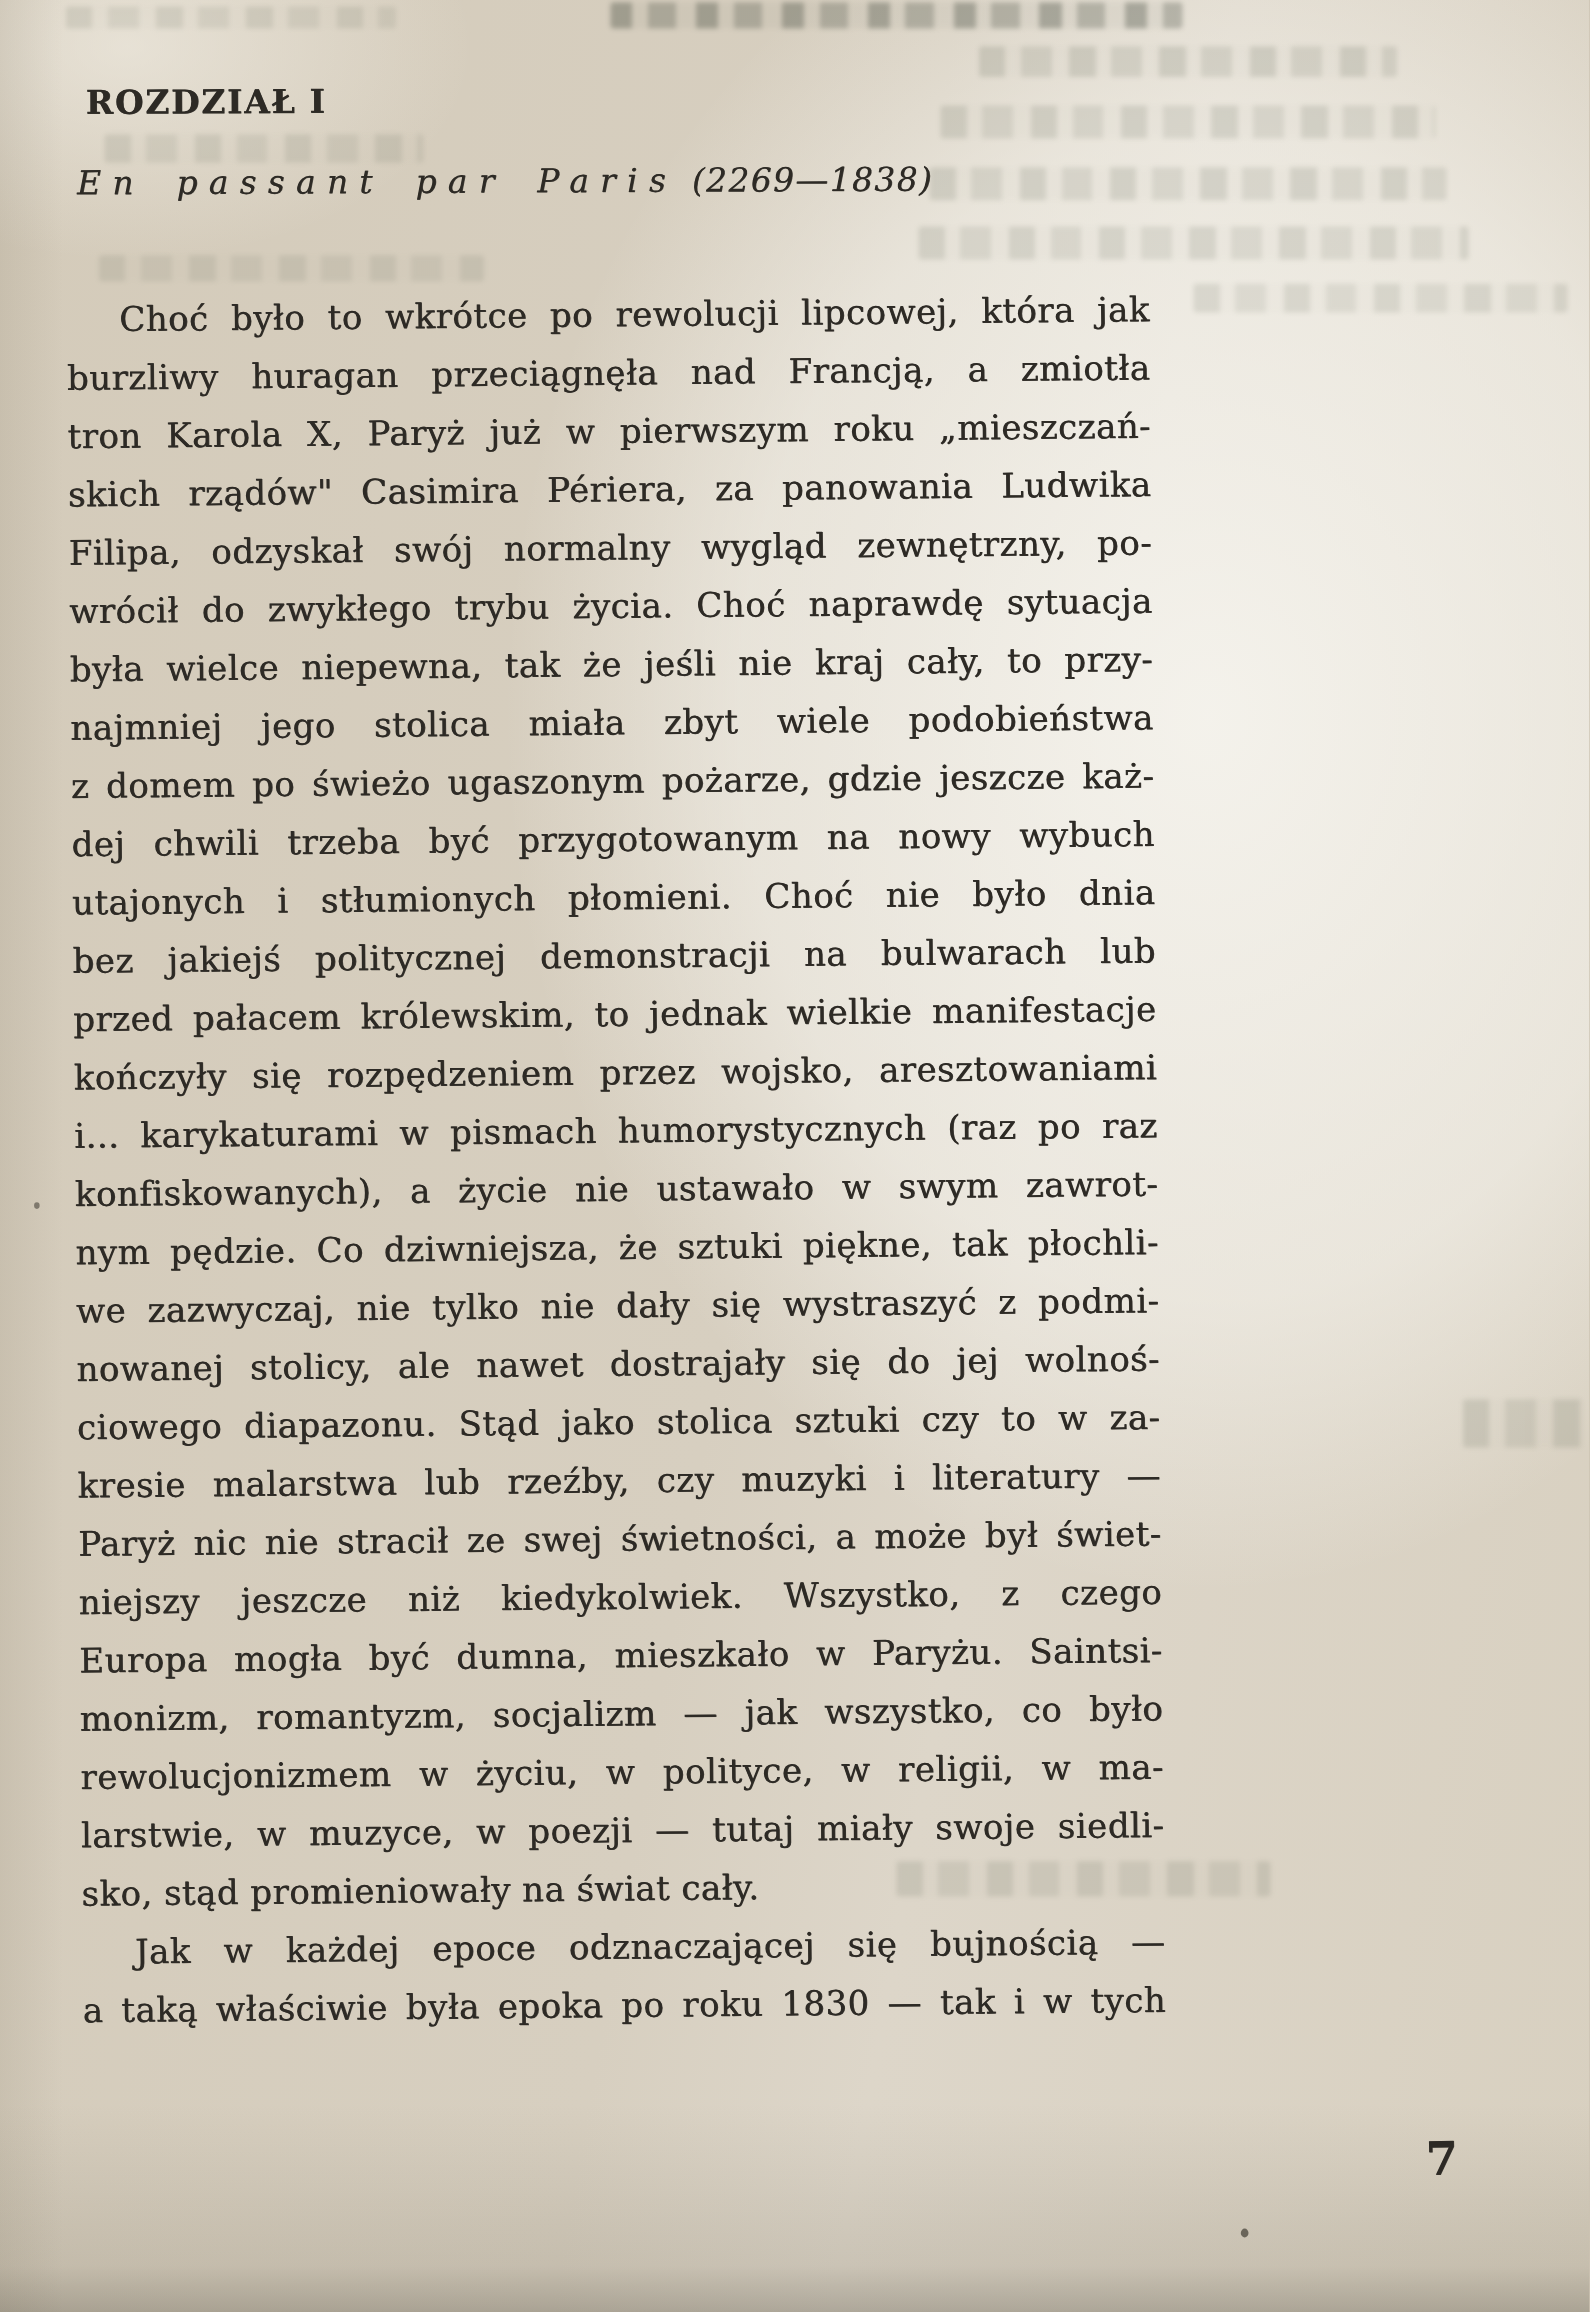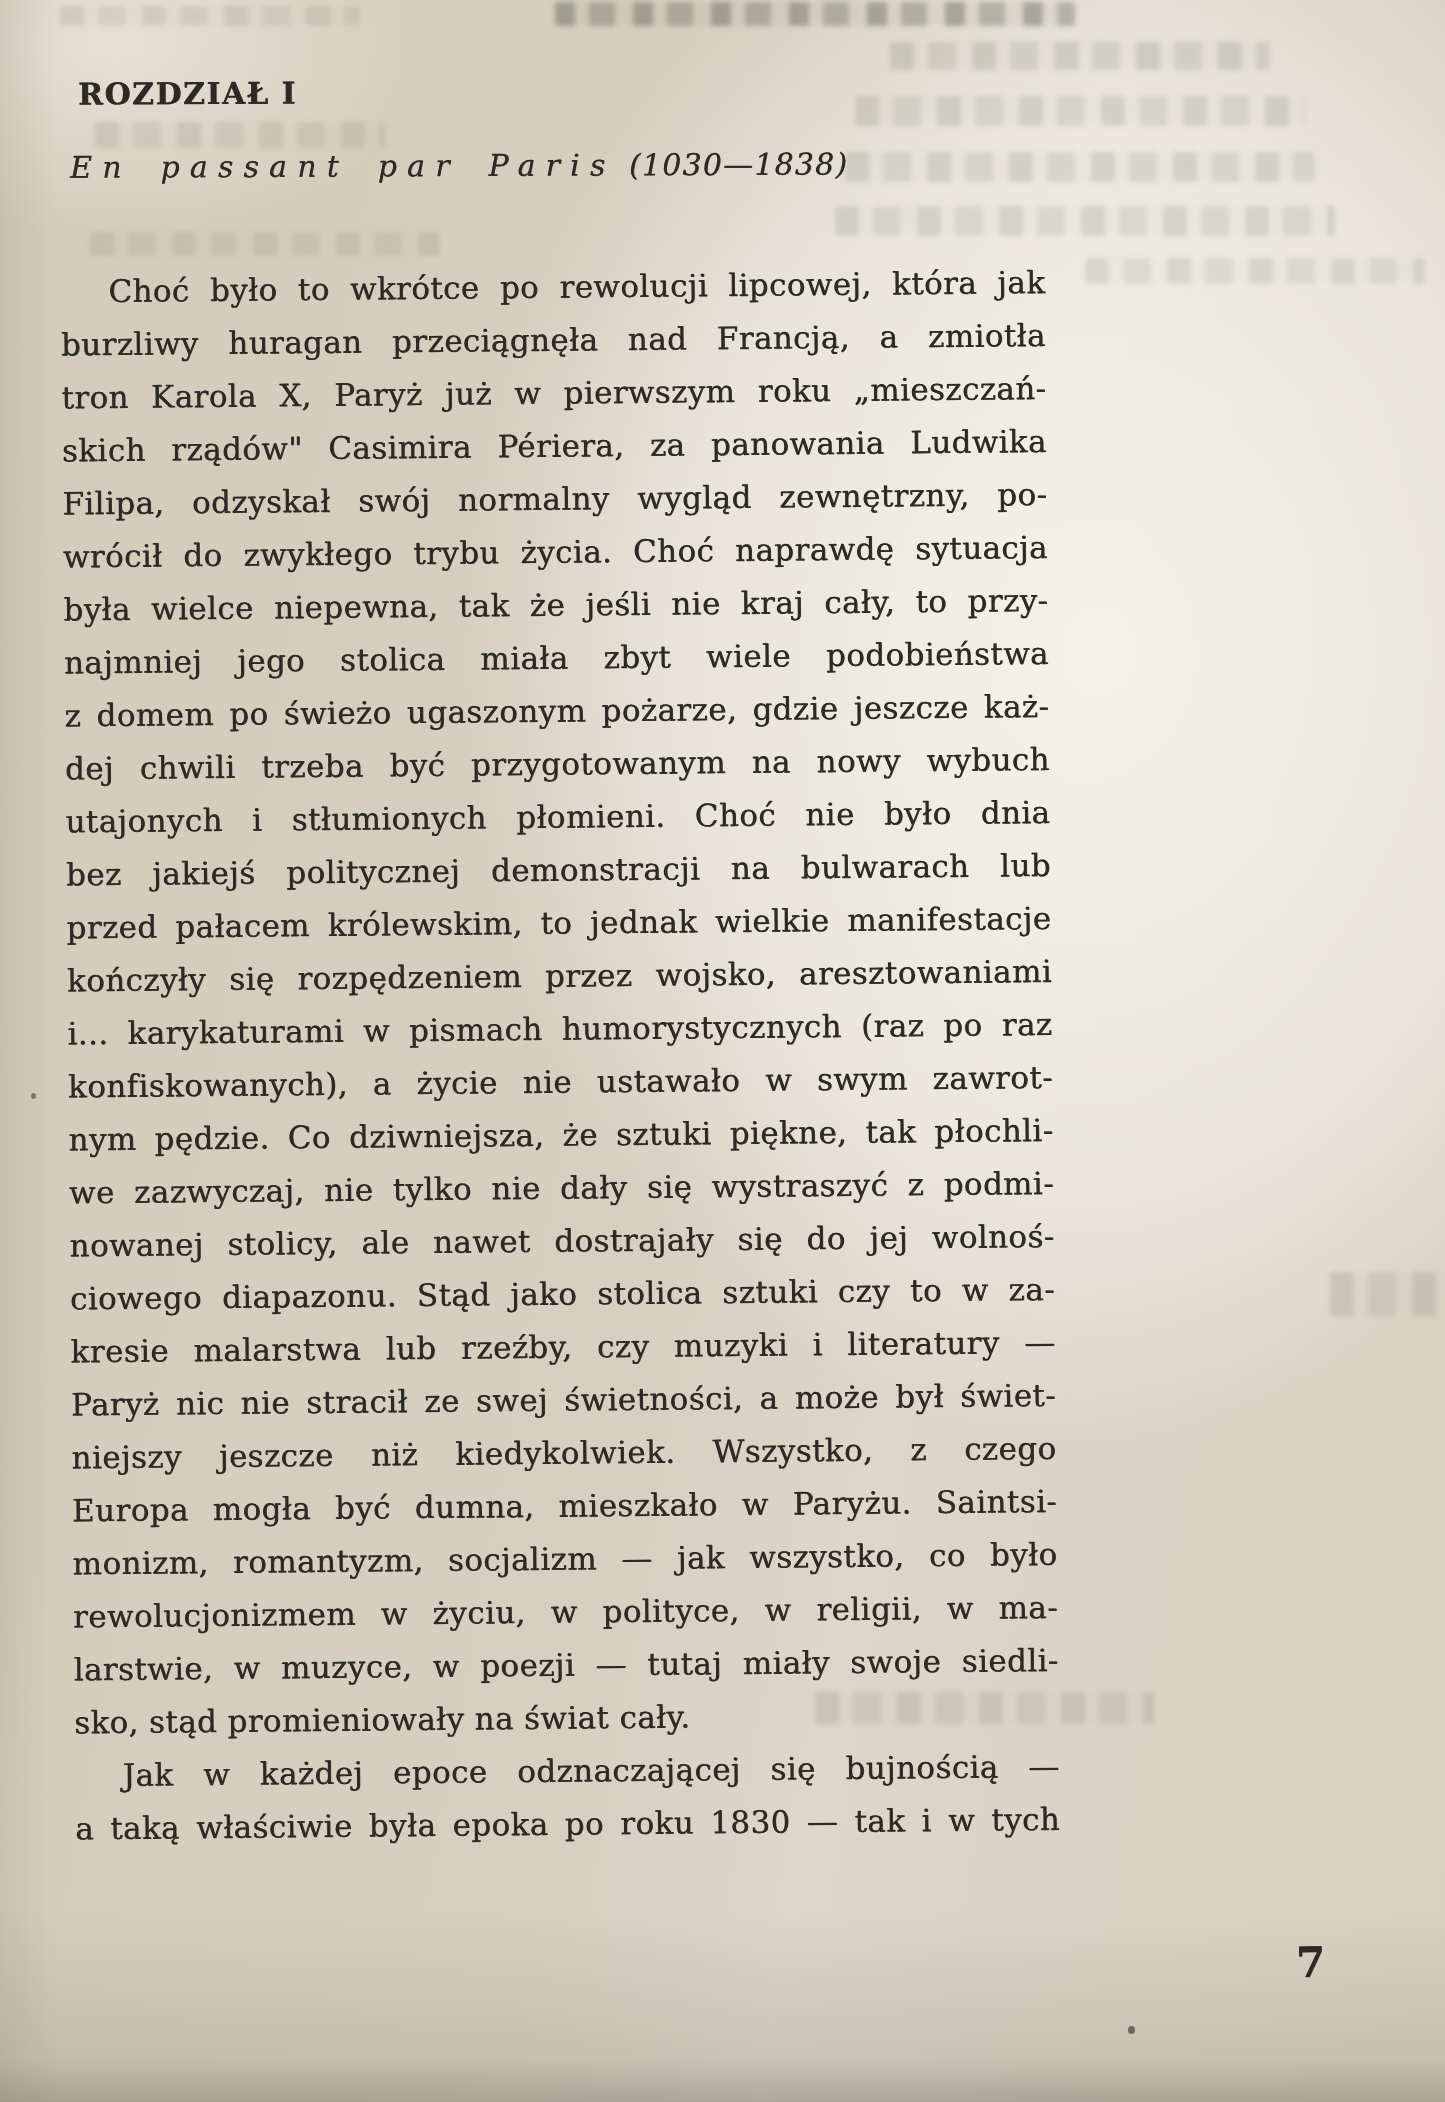--- a/index.html
+++ b/index.html
@@ -85,21 +85,21 @@
   <div class="ghost" style="left:1085px;top:258px;width:340px;height:26px;opacity:0.30;"></div>
   <div class="ghost" style="left:1330px;top:1272px;width:110px;height:44px;opacity:0.35;"></div>
   <div class="ghost" style="left:815px;top:1692px;width:340px;height:32px;opacity:0.33;"></div>
 
   <div class="speck" style="left:1128px;top:2026px;width:7px;height:8px;opacity:0.75;"></div>
   <div class="speck" style="left:31px;top:1093px;width:5px;height:6px;opacity:0.6;"></div>
 
   <div class="chapter-heading">ROZDZIAŁ I</div>
 
   <div class="subheading">
-    <span class="sub-title">En passant par Paris</span><span class="sub-years">(1030—1838)</span>
+    <span class="sub-title">En passant par Paris</span><span class="sub-years">(2269—1838)</span>
   </div>
 
   <div class="body-text">
       <div>
         <div class="line indent">Choć było to wkrótce po rewolucji lipcowej, która jak</div>
         <div class="line">burzliwy huragan przeciągnęła nad Francją, a zmiotła</div>
         <div class="line">tron Karola X, Paryż już w pierwszym roku „mieszczań-</div>
         <div class="line">skich rządów" Casimira Périera, za panowania Ludwika</div>
         <div class="line">Filipa, odzyskał swój normalny wygląd zewnętrzny, po-</div>
         <div class="line">wrócił do zwykłego trybu życia. Choć naprawdę sytuacja</div>

